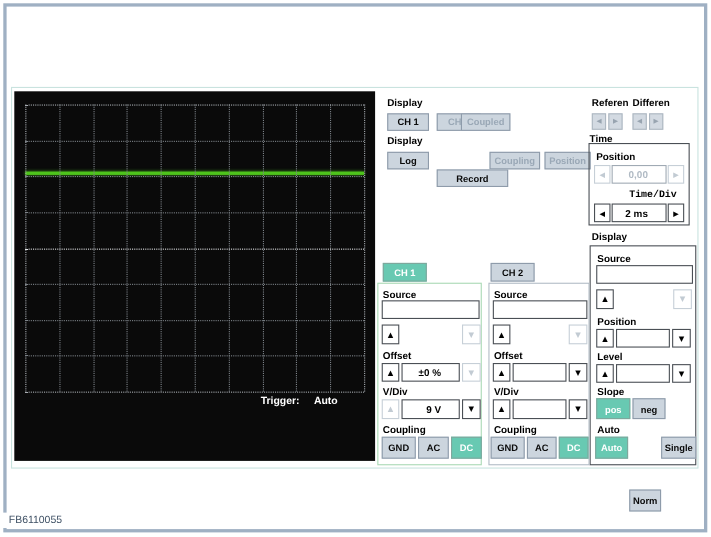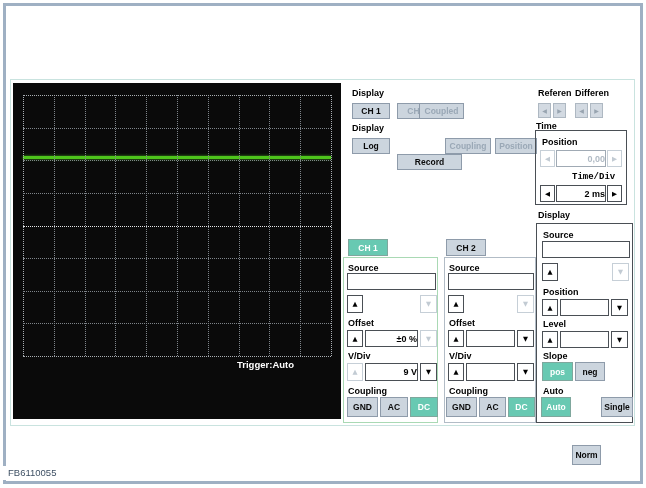--- a/index.html
+++ b/index.html
@@ -15,37 +15,37 @@
   
   .scope{position:absolute;left:13px;top:83px;width:328px;height:336px;background:#0a0a0a;}
   .grid{position:absolute;left:10px;top:12px;width:308px;height:261px;}
   .vline{position:absolute;top:0;bottom:0;width:0;border-left:1px dotted #7e848a;}
   .vline.edge{border-left-color:#a9aeb3;}
   .hline{position:absolute;left:0;right:0;height:0;border-top:1px dotted #7e848a;}
   .hline.edge{border-top-color:#a9aeb3;}
   .hline.center{border-top-color:#e4e6e8;}
   .trace{position:absolute;left:0;right:0;height:3px;box-shadow:0 0 3px rgba(90,220,40,.7);}
   .trig-status{position:absolute;left:224px;top:276px;color:#fff;font-weight:bold;
-        font-size:9.5px;display:flex;gap:0;}
+        font-size:9.5px;display:flex;gap:13px;}
 
   
   .lbl{position:absolute;font-size:9px;font-weight:bold;color:#000;white-space:nowrap;line-height:10px;}
   .btn{position:absolute;display:flex;align-items:center;justify-content:center;
         background:#ccd5de;border:1px solid #8e9baa;font-size:8.5px;font-weight:bold;
         color:#0a0a0a;box-sizing:border-box;cursor:default;white-space:nowrap;}
   .btn.dis{color:#9aa8b6;}
   .btn.teal{background:#68c9b2;color:#fff;border-color:#7fa79d;}
   .spin{position:absolute;display:flex;align-items:center;justify-content:center;
         background:#fff;border:1px solid #4a4f55;font-size:6.5px;color:#000;
         box-sizing:border-box;font-family:"DejaVu Sans",sans-serif;}
   .spin.dis{border-color:#c6cfd7;color:#c2cbd3;}
   .spin.graybtn{background:#d3dae2;border-color:#aeb8c2;color:#98a4b0;font-size:6px;}
   .fld{position:absolute;background:#fff;border:1px solid #4a4f55;box-sizing:border-box;
         font-size:9px;font-weight:bold;color:#000;display:flex;align-items:center;
-        justify-content:flex-end;padding-right:0;}
+        justify-content:flex-end;padding-right:16px;}
   .fld.dis{color:#b0bac4;border-color:#a0aab4;}
   .inp{position:absolute;background:#fff;border:1px solid #4a4f55;box-sizing:border-box;
         font-size:9px;padding:0 2px;font-family:"Liberation Sans",sans-serif;outline:none;}
   .gbox{position:absolute;border:1px solid #4a4f55;box-sizing:border-box;}
   .gbox.green{border-color:#a9d9b4;}
   .gbox.gray{border-color:#b2bcc6;}
 </style>
 </head>
 <body>
 

